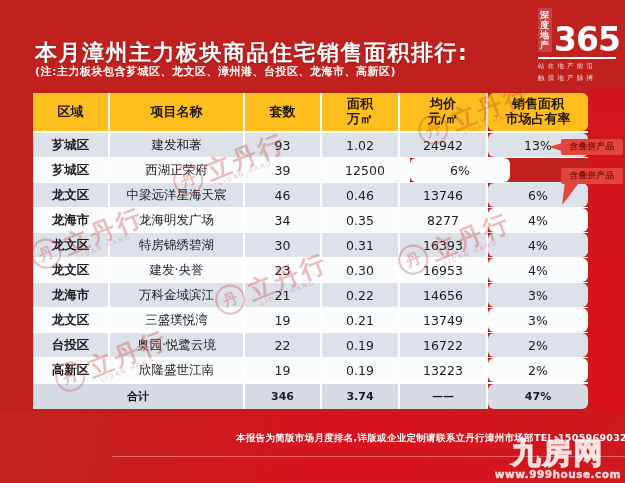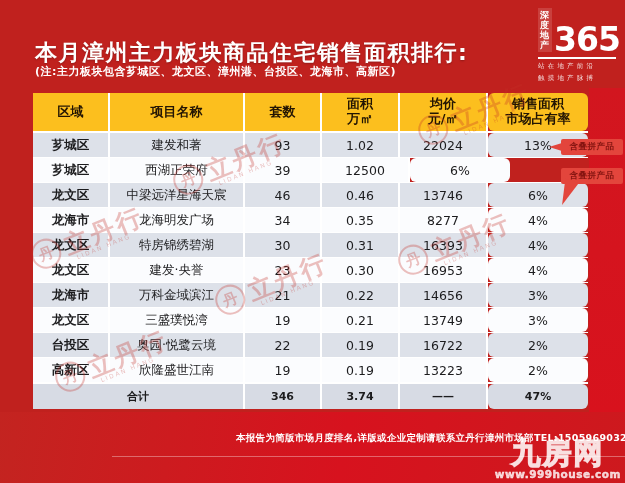--- a/index.html
+++ b/index.html
@@ -182,21 +182,21 @@
       <span>市场占有率</span>
     </div>
   </div>
 
   <div id="rows-mount">
   <div class="trow tdata odd">
     <div class="cell c1 region">芗城区</div>
     <div class="cell c2">建发和著</div>
     <div class="cell c3">93</div>
     <div class="cell c4">1.02</div>
-    <div class="cell c5">22024</div>
+    <div class="cell c5">24942</div>
     <div class="cell c6">13%</div>
   </div>
 
   <div class="trow tdata even">
     <div class="cell c1 region">芗城区</div>
     <div class="cell c2">西湖正荣府</div>
     <div class="cell c3">39</div>
     <div class="cell c5">12500</div>
     <div class="cell c6">6%</div>
   </div>

